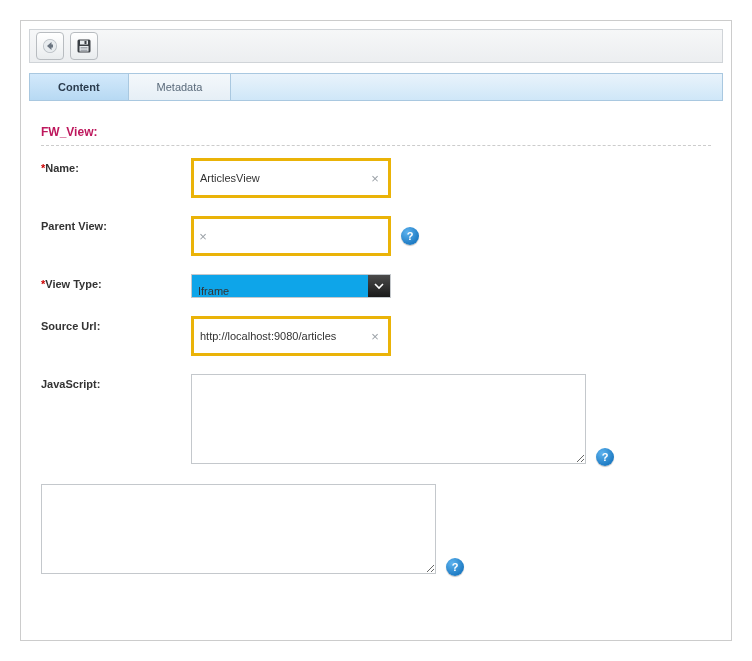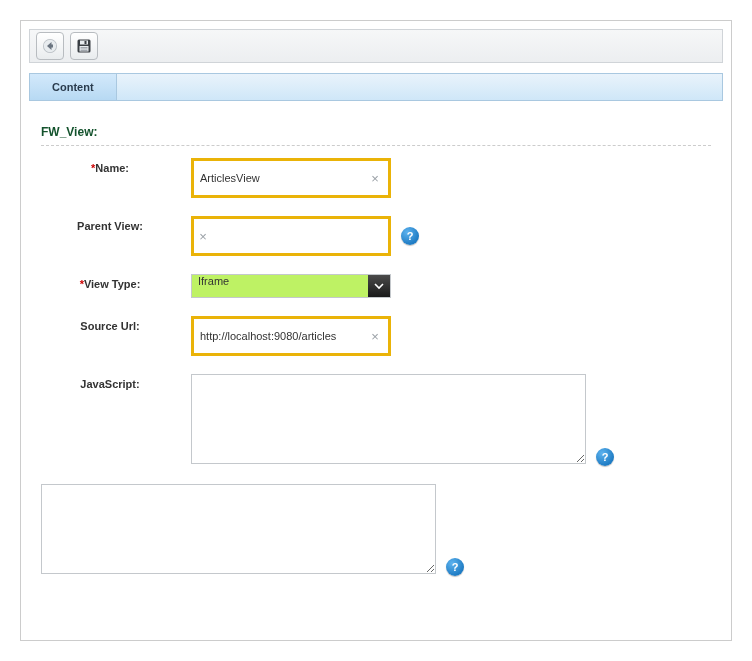--- a/index.html
+++ b/index.html
@@ -43,60 +43,60 @@
   .tool-btn svg { display: block; }
   .tabbar {
     margin-top: 10px;
     height: 28px;
     background: linear-gradient(#e9f3fb, #cfe7f8);
     border: 1px solid #a9c8e0;
     display: flex;
     align-items: stretch;
   }
   .tab {
-    padding: 0 22px;
+    padding: 0 28px;
     display: flex;
     align-items: center;
     font-size: 11px;
     color: #355;
     cursor: pointer;
     border-right: 1px solid #a9c8e0;
     text-align: center;
   }
   .tab.active {
     background: linear-gradient(#d3e9fb, #b7d9f3);
     font-weight: bold;
     color: #2a3b4d;
   }
   .tab.inactive {
     background: linear-gradient(#f4f8fb, #e6eff6);
     color: #5a6a7a;
   }
   .section-title {
     font-weight: bold;
     font-size: 12px;
-    color: #14532d;
+    color: #be185d;
     margin: 24px 0 6px 12px;
   }
   .dashed {
     border: 0;
     border-top: 1px dashed #ccc;
     margin: 0 12px 12px 12px;
   }
   .form {
     padding: 0 12px;
   }
   .row {
     display: flex;
     align-items: flex-start;
     margin-bottom: 18px;
   }
   .label {
     width: 150px;
-    text-align: center;
+    text-align: left;
     padding-right: 12px;
     padding-top: 4px;
     font-weight: bold;
     color: #333;
     font-size: 11px;
   }
   .req { color: #c00; }
   .field { display: flex; align-items: center; gap: 10px; }
   .textinput {
     position: relative;
@@ -123,23 +123,23 @@
     color: #9aa0a6;
     font-size: 13px;
     cursor: pointer;
     user-select: none;
   }
   .select {
     position: relative;
     width: 200px;
     height: 24px;
     border: 1px solid #c4c8cc;
-    background: #bef264;
-    display: flex;
-    align-items: flex-start;
+    background: #0ea5e9;
+    display: flex;
+    align-items: flex-end;
   }
   .select-val {
     flex: 1;
     padding: 0 6px;
     font-size: 11px;
     color: #333;
   }
   .select-btn {
     width: 22px;
     height: 100%;
@@ -209,20 +209,23 @@
         <rect x="4.5" y="10.5" width="7" height="0.9" fill="#9aa0a6"></rect>
         <rect x="4.5" y="12" width="7" height="0.9" fill="#9aa0a6"></rect>
       </svg>
     </div>
   </div>
 
   <div class="tabbar">
     <div class="tab active">
       <span>Content</span>
     </div>
+    <div class="tab inactive">
+      <span>Metadata</span>
+    </div>
   </div>
 
   <div class="section-title">FW_View:</div>
   <hr class="dashed">
 
   <div class="form">
 
     <div class="row">
       <div class="label">
         <span class="req">*</span><span>Name:</span>

